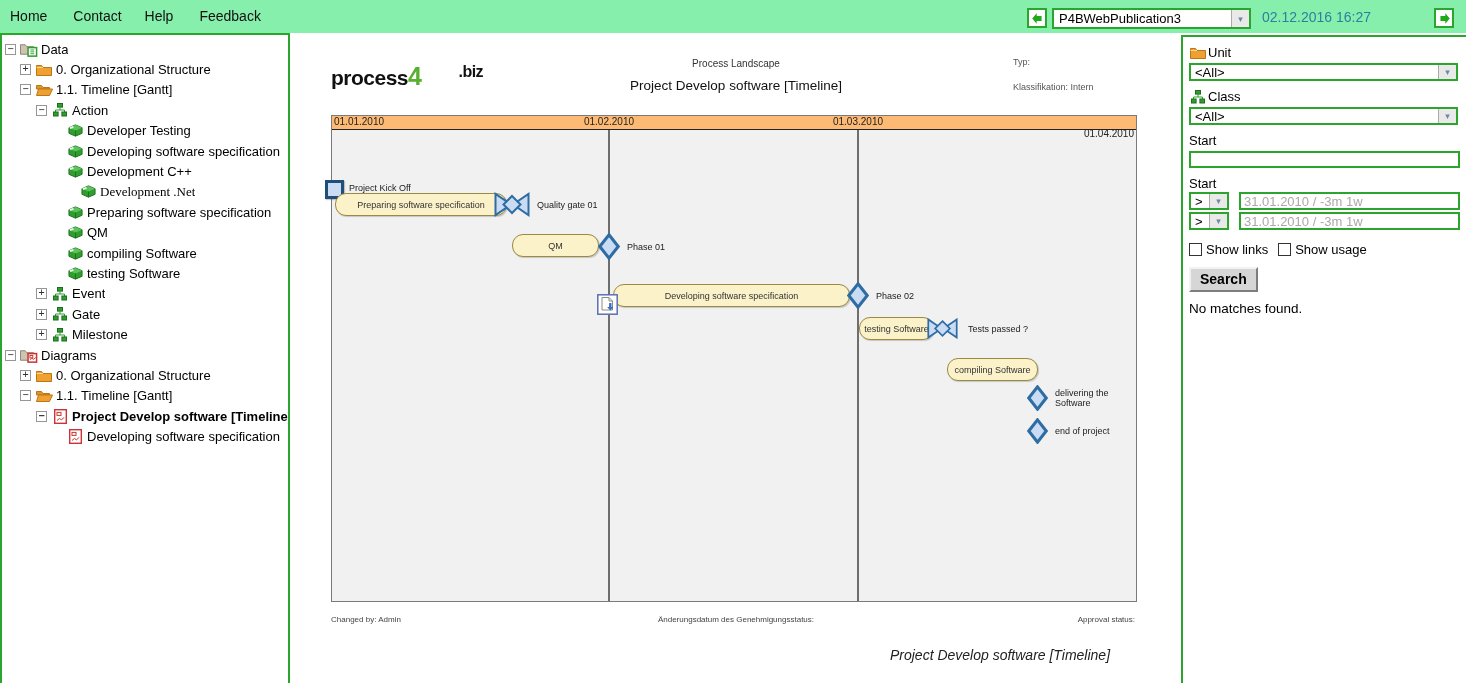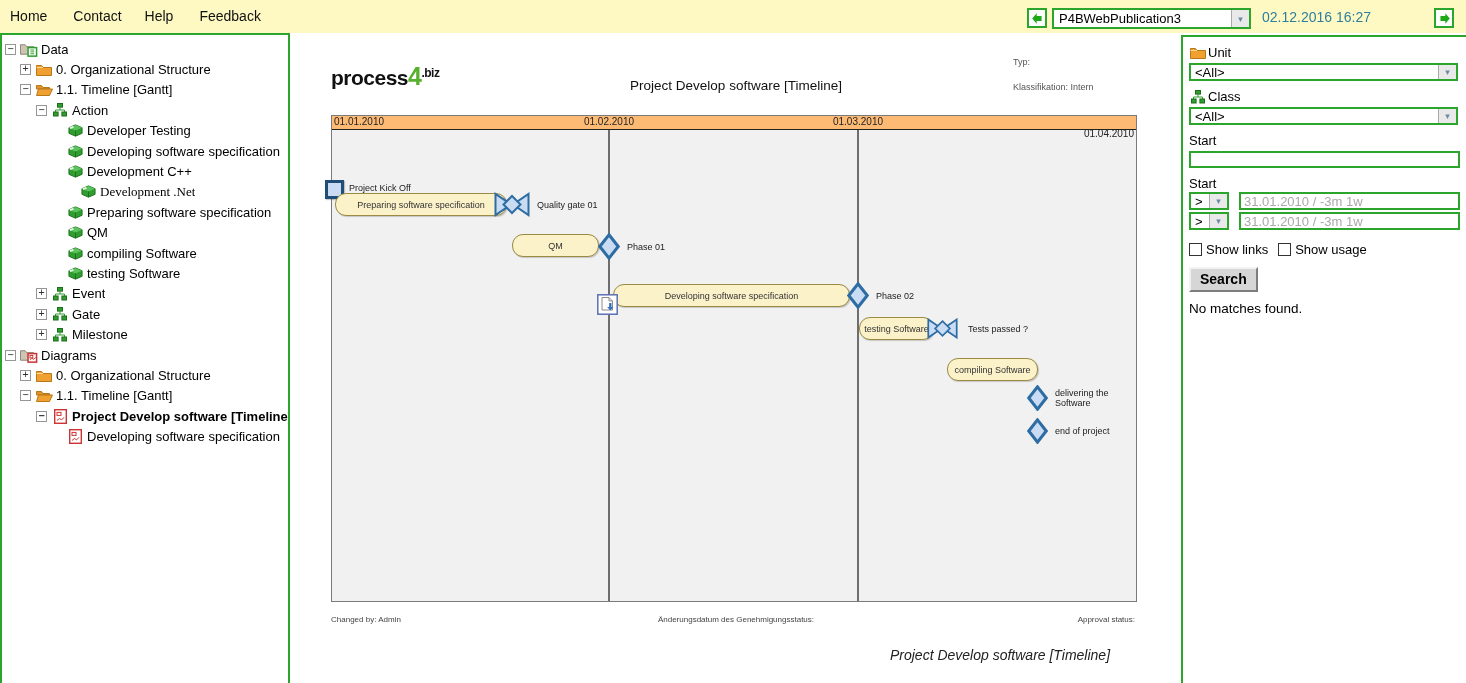--- a/index.html
+++ b/index.html
@@ -1,20 +1,20 @@
 <!DOCTYPE html>
 <html><head>
 <meta charset="utf-8">
 <style>
   html,body{margin:0;padding:0;background:#fff;}
   #root{position:relative;width:1466px;height:683px;background:#fff;overflow:hidden;
         font-family:"Liberation Sans",sans-serif;color:#000;}
 
   
-  .topbar{position:absolute;left:0;top:0;width:1466px;height:33px;background:#fef9c3;}
+  .topbar{position:absolute;left:0;top:0;width:1466px;height:33px;background:#86efac;}
   .menu{position:absolute;left:10px;top:8px;display:flex;}
   .menu-item{font-size:14px;color:#111;margin-right:0;cursor:pointer;white-space:nowrap;}
   .btn-arrow{position:absolute;width:20px;height:20px;border:2px solid #2BA52B;background:#fff;
              display:flex;align-items:center;justify-content:center;box-sizing:border-box;cursor:pointer;}
   .pub-select{position:absolute;left:1052px;top:8px;width:199px;height:21px;border:2px solid #2BA52B;
               background:#fff;box-sizing:border-box;display:flex;align-items:center;font-size:13px;cursor:pointer;}
   .pub-select .val{flex:1;padding-left:5px;white-space:nowrap;overflow:hidden;}
   .chev-box{width:17px;height:100%;background:#e9e9e9;border-left:1px solid #aaa;display:flex;
             align-items:center;justify-content:center;font-size:9px;color:#6a8aa0;}
   .datetime{position:absolute;left:1262px;top:9px;font-size:14px;color:#2E7F9F;white-space:nowrap;}
@@ -29,21 +29,21 @@
   .tspacer{width:15px;flex:none;}
   .ticon{width:18px;flex:none;display:flex;align-items:center;justify-content:center;margin-right:3px;}
   .tlabel{overflow:hidden;}
   .bold{font-weight:bold;}
 
   
   .page{position:absolute;left:290px;top:33px;width:891px;height:650px;background:#fff;}
   .logo{position:absolute;left:331px;top:62px;font-weight:bold;font-size:21px;letter-spacing:-0.5px;
         color:#111;white-space:nowrap;}
   .logo .num{color:#57B02F;font-size:25px;}
-  .logo .suf{font-size:12px;vertical-align:8px;}
+  .logo .suf{font-size:16px;vertical-align:8px;margin-left:37px;}
   .supertitle{position:absolute;left:531px;top:58px;width:410px;text-align:center;font-size:10px;color:#333;}
   .dtitle{position:absolute;left:481px;top:78px;width:510px;text-align:center;font-size:13.5px;color:#111;}
   .typ{position:absolute;left:1013px;top:57px;font-size:9px;color:#555;}
   .klass{position:absolute;left:1013px;top:82px;font-size:9px;color:#555;}
 
   .chart{position:absolute;left:331px;top:115px;width:804px;height:485px;background:#f1f1f1;
          border:1px solid #7a7a7a;box-sizing:content-box;}
   .band{position:absolute;left:0;top:0;width:804px;height:13px;background:#fdba74;border-bottom:1px solid #222;}
   .band-label{position:absolute;top:0px;font-size:10px;color:#222;white-space:nowrap;}
   .gridline{position:absolute;top:14px;bottom:0;width:2px;background:#6e6e6e;}
@@ -341,20 +341,21 @@
             <rect x="3" y="3.4" width="4" height="3" fill="none" stroke="#CC3333"></rect>
             <path d="M3 11.5 l2.4 -2 2.2 1.4 2.4 -2.6" stroke="#CC3333" fill="none"></path>
           </svg>
         </span>
         <span class="tlabel">Developing software specification</span>
       </div>
     </div>
 
   <div class="page"></div>
   <div class="logo"><span>process</span><span class="num">4</span><span class="suf">.biz</span></div>
+  <div class="supertitle">Process Landscape</div>
   <div class="dtitle">Project Develop software [Timeline]</div>
   <div class="typ">Typ:</div>
   <div class="klass">Klassifikation: Intern</div>
 
   <div class="chart" id="chart">
     <div class="band">
         <span class="band-label" style="left: 2px;">01.01.2010</span>
         <span class="band-label" style="left: 277px; transform: translateX(-50%);">01.02.2010</span>
         <span class="band-label" style="left: 526px; transform: translateX(-50%);">01.03.2010</span>
         <span class="band-label" style="right: 2px; margin-top: 12px;">01.04.2010</span>

